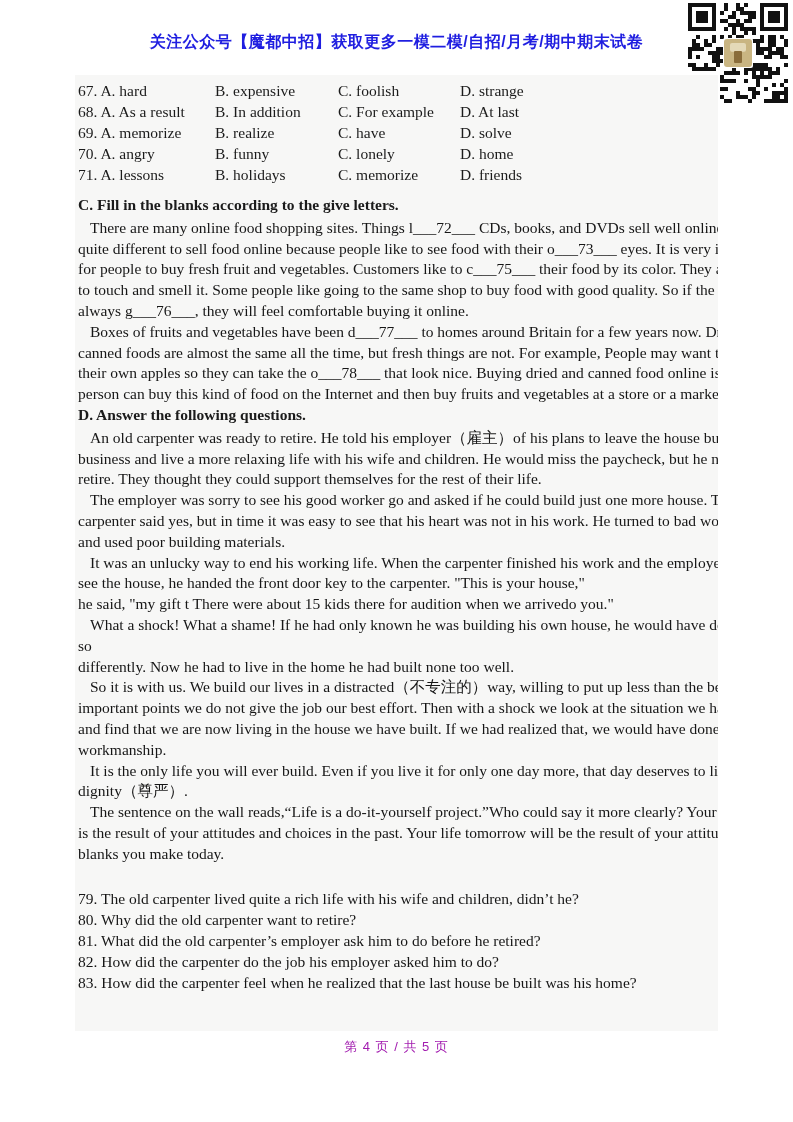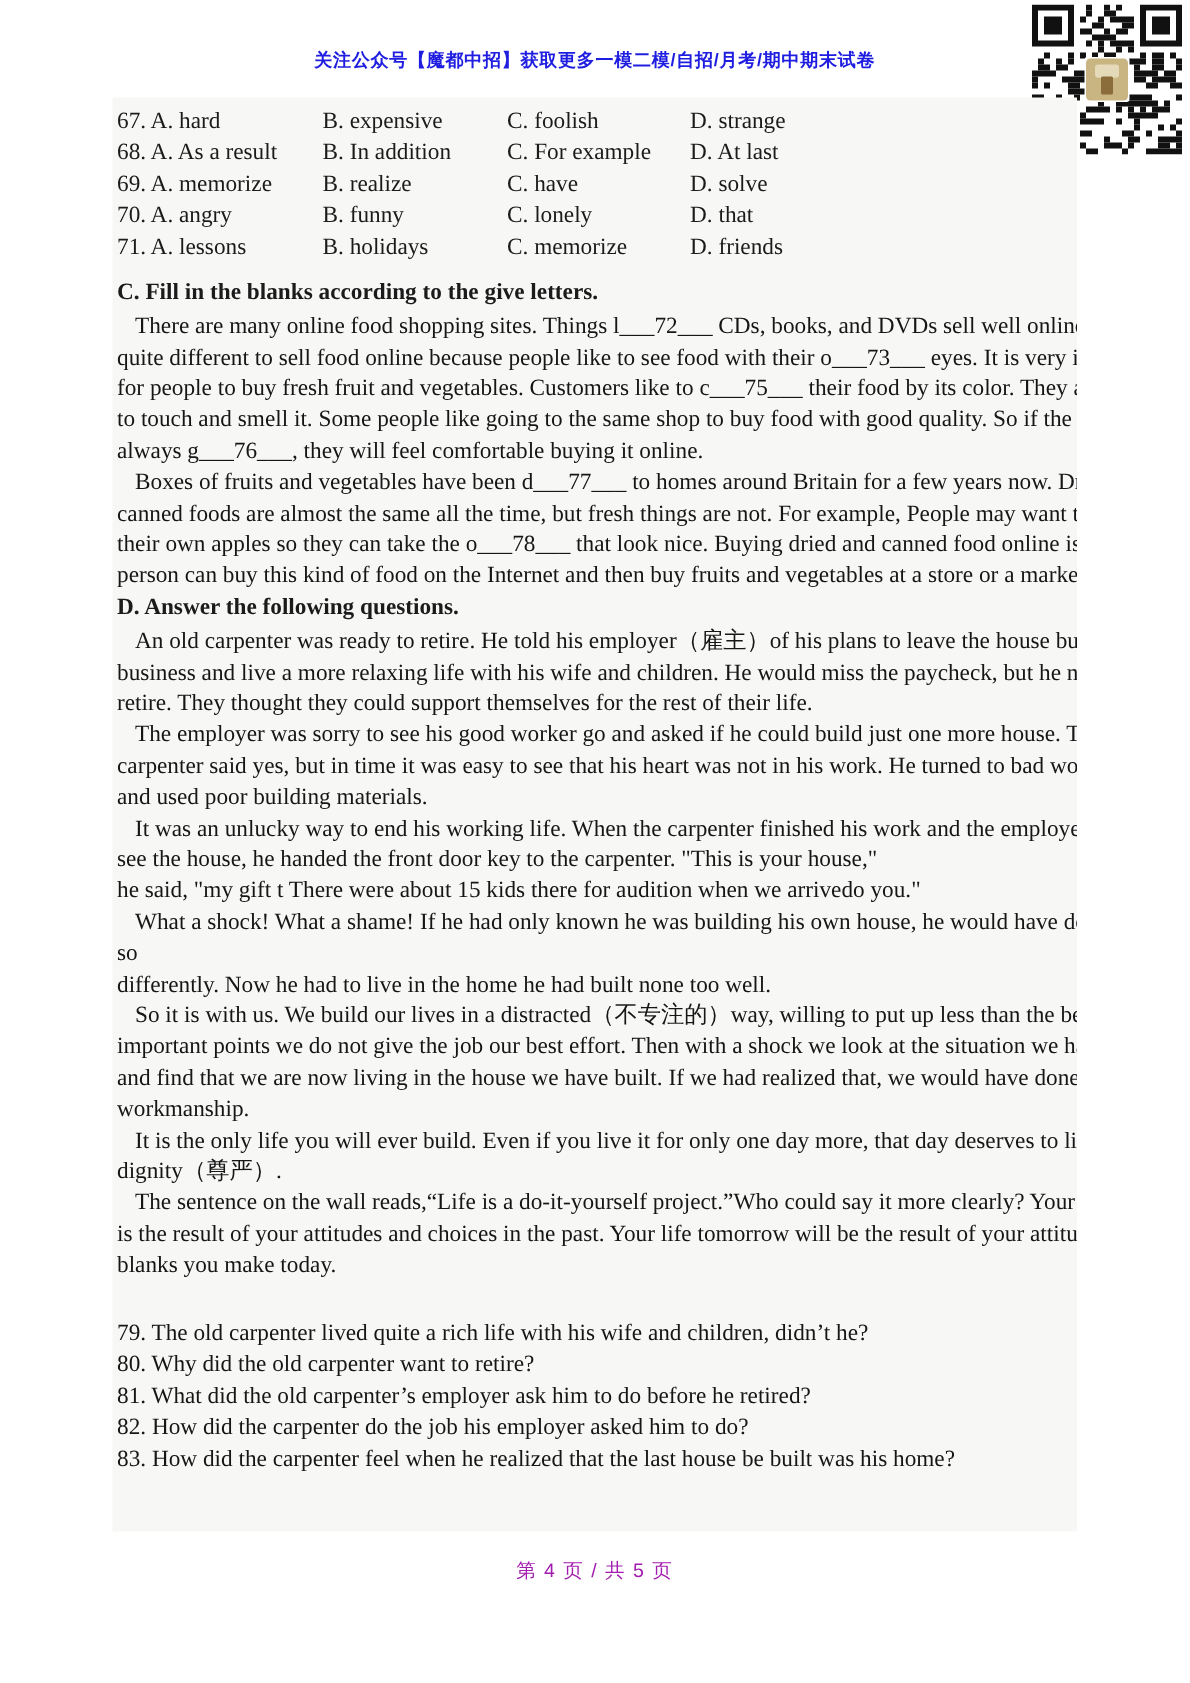--- a/index.html
+++ b/index.html
@@ -4,29 +4,29 @@
 <style>
   html,body{margin:0;padding:0;}
   body{
     width:793px;height:1122px;position:relative;background:#ffffff;
     font-family:"Liberation Serif","DejaVu Serif",serif;
     color:#1b1b1b;overflow:hidden;
   }
   .header-notice{
     position:absolute;top:32px;left:0;width:793px;text-align:center;
     font-family:"Liberation Sans","DejaVu Sans",sans-serif;
-    font-weight:700;font-size:12px;letter-spacing:0.5px;
+    font-weight:700;font-size:16px;letter-spacing:0.5px;
     color:var(--header-blue,#1f1ee0);white-space:nowrap;
   }
   .qr-wrap{
     position:absolute;top:3px;right:5px;width:100px;height:100px;
     background:#ffffff;
   }
   .content-panel{
-    position:absolute;left:75px;top:65px;width:643px;height:956px;
+    position:absolute;left:75px;top:75px;width:643px;height:956px;
     background:var(--panel-bg,#f7f7f6);
     padding:5px 0 0 3px;box-sizing:border-box;overflow:hidden;
   }
   .tline{
     white-space:nowrap;overflow:hidden;
     font-size:15.5px;line-height:20.8px;color:#161616;
   }
   .para .tline:first-child{text-indent:12px;}
   .options-block{margin-bottom:10px;}
   .option-row{
@@ -263,21 +263,21 @@
     <div class="option-row">
         <div class="ocell">69. A. memorize</div>
         <div class="ocell">B. realize</div>
         <div class="ocell">C. have</div>
         <div class="ocell">D. solve</div>
       </div>
     <div class="option-row">
         <div class="ocell">70. A. angry</div>
         <div class="ocell">B. funny</div>
         <div class="ocell">C. lonely</div>
-        <div class="ocell">D. that</div>
+        <div class="ocell">D. home</div>
       </div>
     <div class="option-row">
         <div class="ocell">71. A. lessons</div>
         <div class="ocell">B. holidays</div>
         <div class="ocell">C. memorize</div>
         <div class="ocell">D. friends</div>
       </div>
   </div>
 
   <div class="sec-heading">C. Fill in the blanks according to the give letters.</div>

